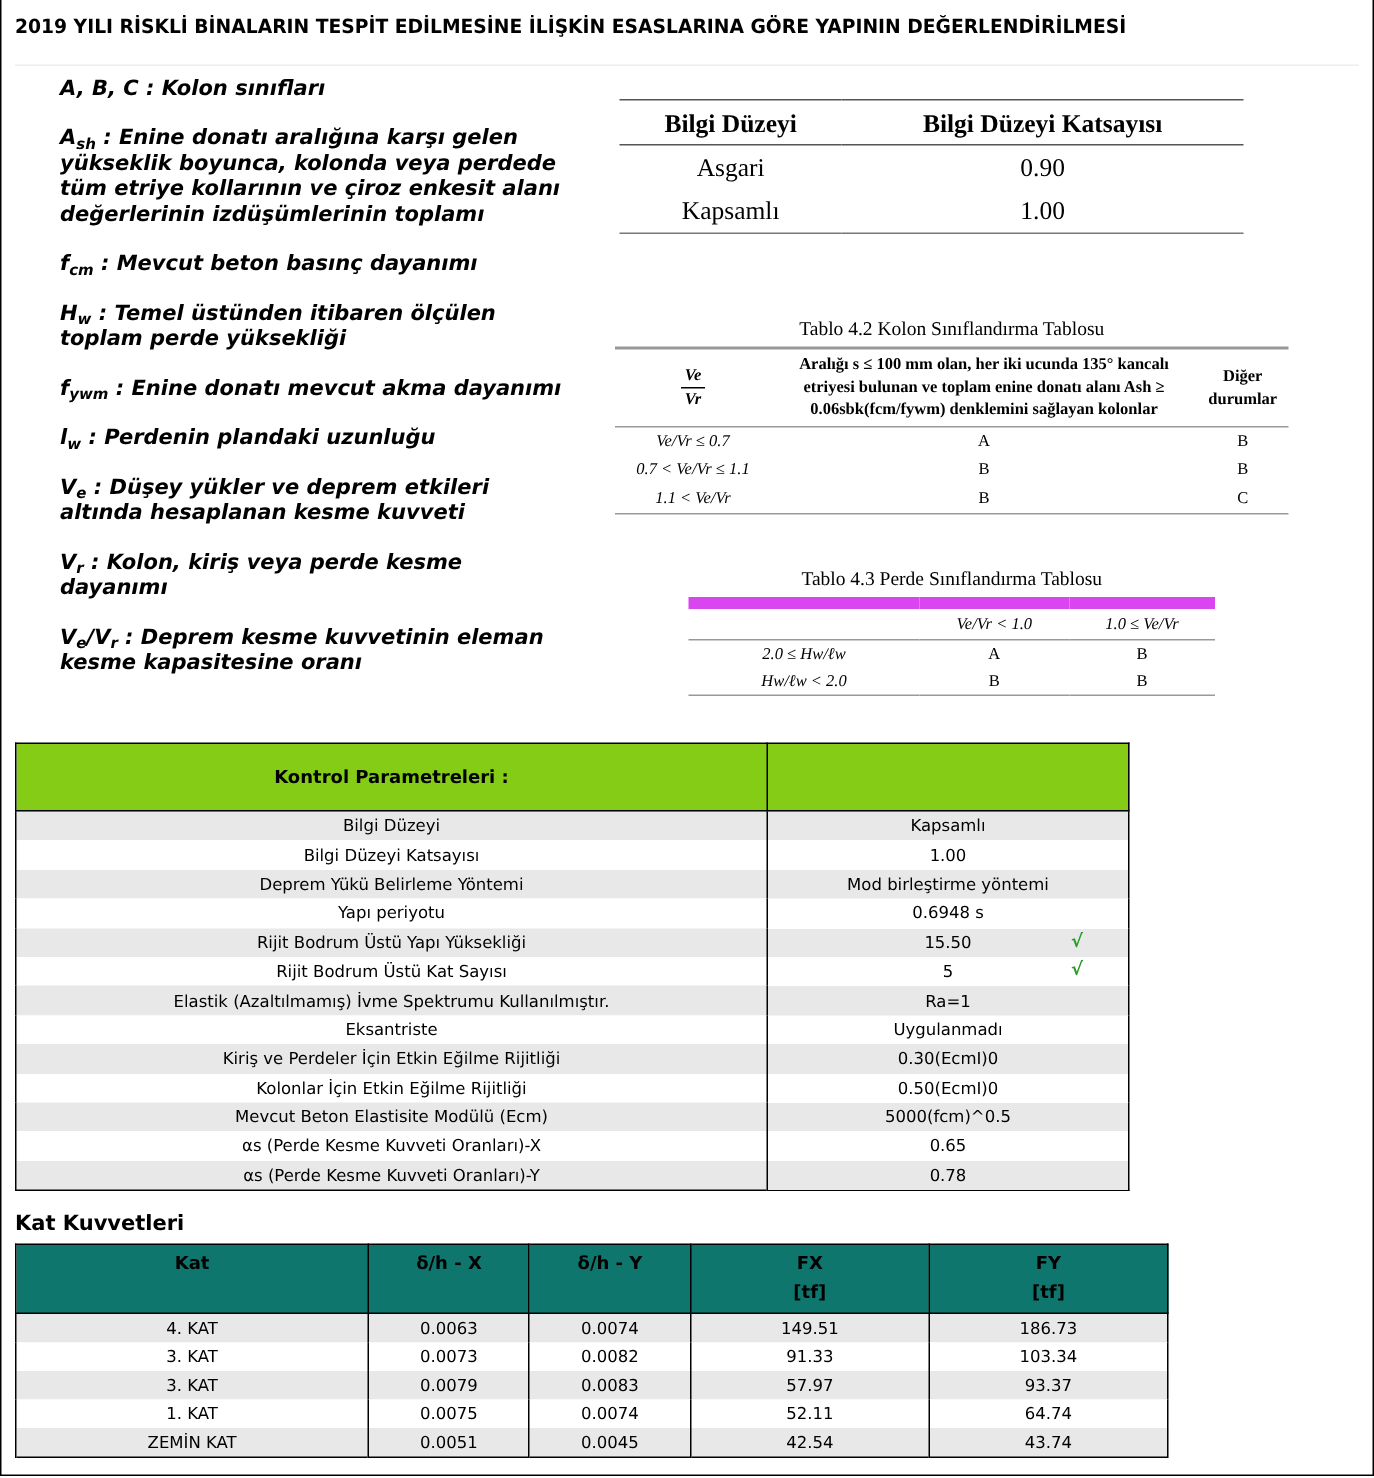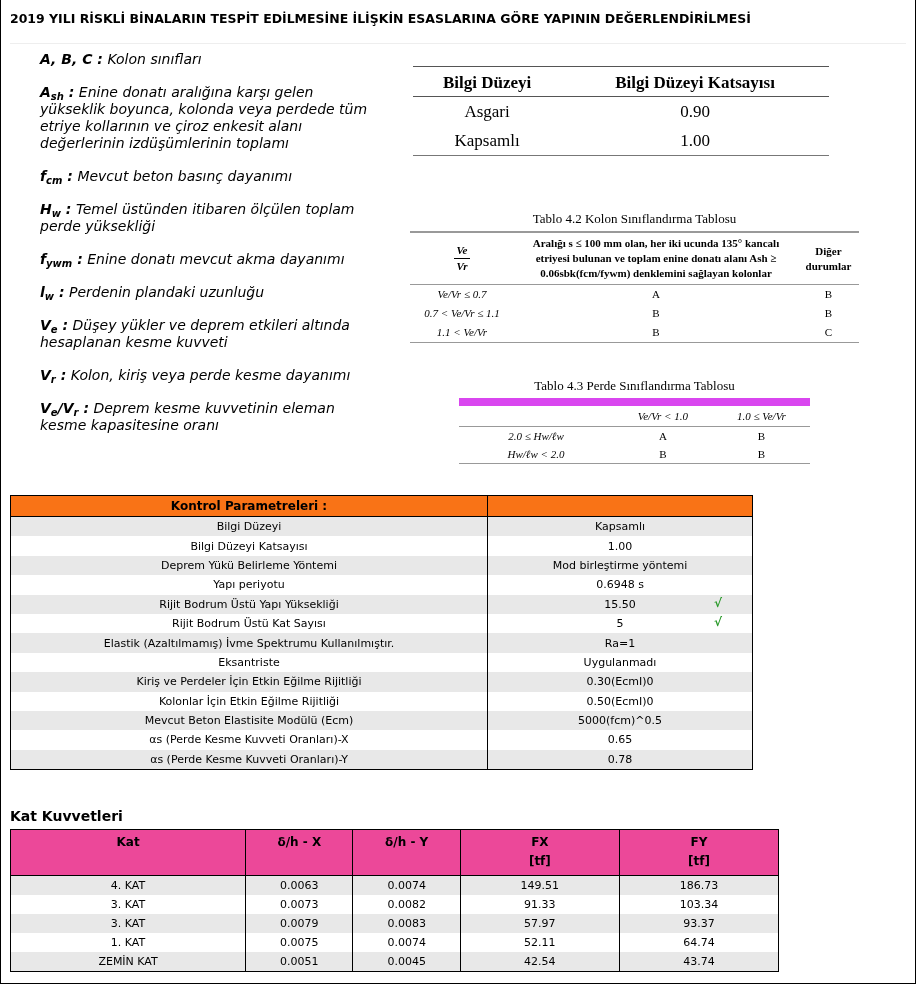--- a/index.html
+++ b/index.html
@@ -4,21 +4,21 @@
 <style>
   html, body { margin:0; padding:0; background:#fff; }
   body { width:916px; height:985px; position:relative; overflow:hidden;
          font-family:"DejaVu Sans", sans-serif; color:#000; }
   .frame { position:absolute; left:0; top:0; width:914px; height:983px;
            border:1px solid #000; border-top:none; box-sizing:content-box; }
   .title { position:absolute; left:10px; top:11px; font-size:13px; font-weight:bold;
            font-family:"DejaVu Sans", sans-serif; letter-spacing:0; white-space:nowrap; transform:scaleX(0.96); transform-origin:left; }
   .title-rule { position:absolute; left:10px; right:10px; top:43px; height:1px; background:#eee; }
 
-  .defs { position:absolute; left:40px; top:51px; width:340px; font-style:italic; font-size:14px; line-height:17px; }
+  .defs { position:absolute; left:40px; top:51px; width:340px; font-style:italic; font-size:14px; line-height:17px;font-weight:bold; }
   .def { margin-bottom:16px; }
   .def b { font-style:italic; }
   .def sub { font-size:10px; vertical-align:-3px; line-height:0; }
 
   .serif { font-family:"Liberation Serif", serif; }
   .t1 { position:absolute; left:413px; top:66px; width:416px; border-collapse:collapse; }
   .t1 th { font-size:17px; font-weight:bold; padding:6px 0 3px; border-top:1px solid #555; border-bottom:1px solid #555; }
   .t1 td { font-size:17px; text-align:center; padding:5px 0 4px; }
   .t1 tr:last-child td { border-bottom:1px solid #777; }
 
@@ -31,30 +31,30 @@
   .frac span { display:block; padding:0 2px; }
   .frac span:first-child { border-bottom:1px solid #000; }
 
   .t3 { position:absolute; left:459px; top:398px; width:351px; border-collapse:collapse; font-size:11px; }
   .t3 th { font-weight:normal; border-top:8px solid #d946ef; border-bottom:1px solid #999; padding:2px; line-height:16px; }
   .t3 td { text-align:center; padding:1px 2px; line-height:16px; }
   .t3 tr:last-child td { border-bottom:1px solid #999; }
   i.m { font-style:italic; }
 
   .kp { position:absolute; left:10px; top:495px; width:743px; border-collapse:collapse; font-size:11px; border:1px solid #000; }
-  .kp th { background:#f97316; font-weight:bold; font-size:12px; height:20px; border:1px solid #000; padding:0; }
+  .kp th { background:#84cc16; font-weight:bold; font-size:12px; height:20px; border:1px solid #000; padding:12px; }
   .kp td { height:19.4px; padding:0; text-align:center; }
   .kp td.val { border-left:1px solid #000; position:relative; }
   .kp tr:nth-child(odd) td { background:#e8e8e8; }
   .kp tr:nth-child(even) td { background:#fff; }
   .check { position:absolute; right:30px; top:1px; color:#2a9a2a; font-weight:bold; font-size:12px; }
 
   .kk-title { position:absolute; left:10px; top:808px; font-size:14px; font-weight:bold; }
   .kk { position:absolute; left:10px; top:829px; width:769px; border-collapse:collapse; font-size:11px; border:1px solid #000; }
-  .kk th { background:#ec4899; font-weight:bold; font-size:12px; border:1px solid #000; height:41px; vertical-align:top; padding-top:3px; line-height:19px; }
+  .kk th { background:#0f766e; font-weight:bold; font-size:12px; border:1px solid #000; height:41px; vertical-align:top; padding-top:3px; line-height:19px; }
   .kk td { text-align:center; height:19px; padding:0; border-left:1px solid #000; border-right:1px solid #000; }
   .kk tbody tr:nth-child(odd) td { background:#e8e8e8; }
   .kk tbody tr:nth-child(even) td { background:#fff; }
 </style>
 </head>
 <body>
 
 <div class="frame"></div>
 <div class="title">2019 YILI RİSKLİ BİNALARIN TESPİT EDİLMESİNE İLİŞKİN ESASLARINA GÖRE YAPININ DEĞERLENDİRİLMESİ</div>
 <div class="title-rule"></div>

